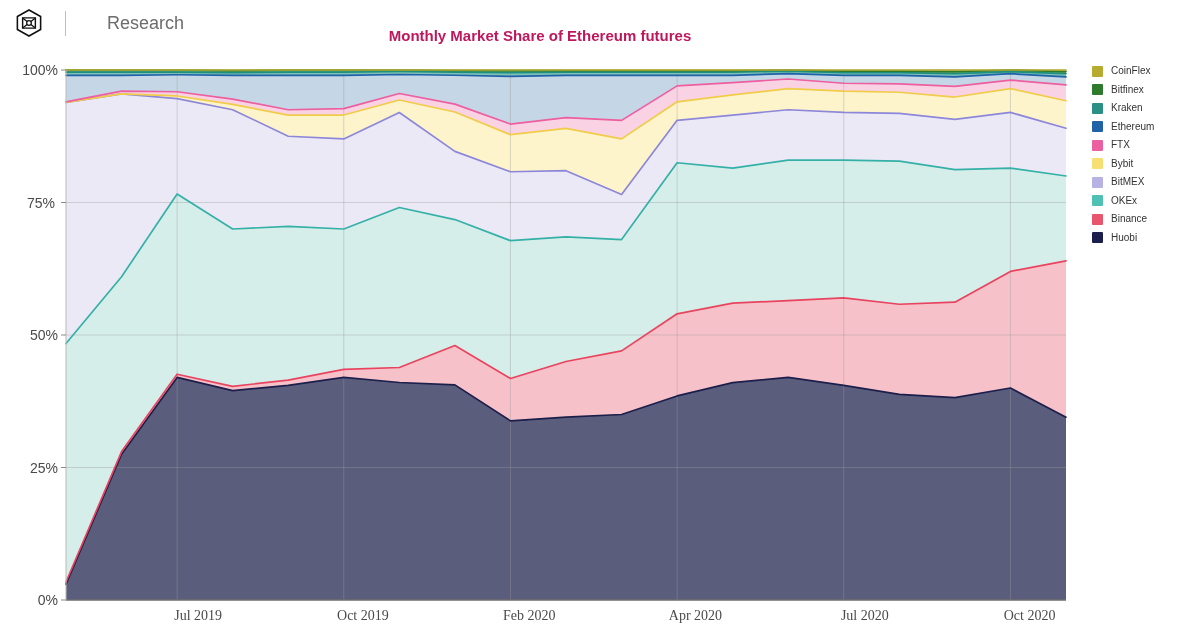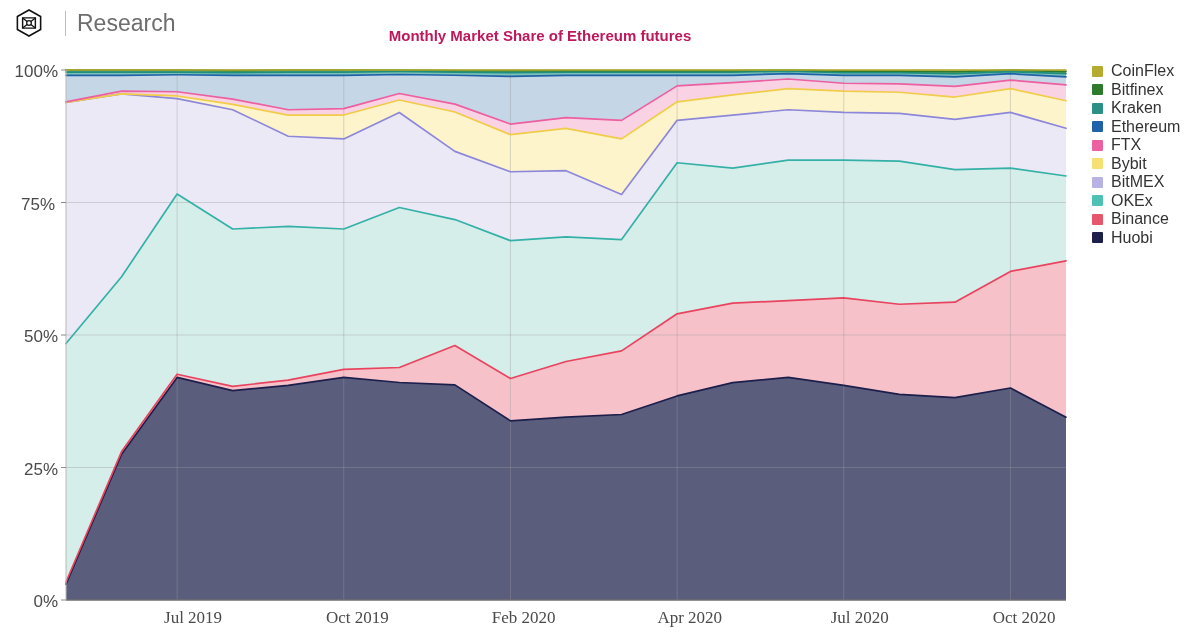--- a/index.html
+++ b/index.html
@@ -38,24 +38,25 @@
     color: #111;
     white-space: nowrap;
   }
   #brand-divider {
     width: 1px;
     height: 25px;
     background: #bdbdbd;
     margin: 0 11px 0 12px;
   }
   #brand-sub {
-    font-size: 23px;
+    font-size: 18px;
     font-weight: 400;
     color: #6d6d6d;
     white-space: nowrap;
+    margin-left: 30px;
   }
 
   
   #chart-title {
     position: absolute;
     left: 0;
     top: 27px;
     width: 1080px;
     text-align: center;
     font-size: 15px;
@@ -73,21 +74,21 @@
   }
   #plot-svg {
     position: absolute;
     left: 0;
     top: 0;
   }
 
   
   .axis-label {
     position: absolute;
-    font-size: 17px;
+    font-size: 14px;
     color: #4a4a4a;
     white-space: nowrap;
   }
   .y-tick-label {
     text-align: right;
     width: 44px;
   }
   .x-tick-label {
     text-align: right;
     width: 90px;
@@ -107,21 +108,21 @@
     height: 18.5px;
   }
   .legend-swatch {
     width: 11px;
     height: 11px;
     flex: none;
     margin-right: 8px;
     border-radius: 1px;
   }
   .legend-text {
-    font-size: 16px;
+    font-size: 10px;
     color: #333;
     white-space: nowrap;
     line-height: 1;
   }
 </style>
 </head>
 <body>
 
 <div id="brand">
   <svg id="brand-mark" viewBox="0 0 40 40" fill="none" xmlns="http://www.w3.org/2000/svg">

